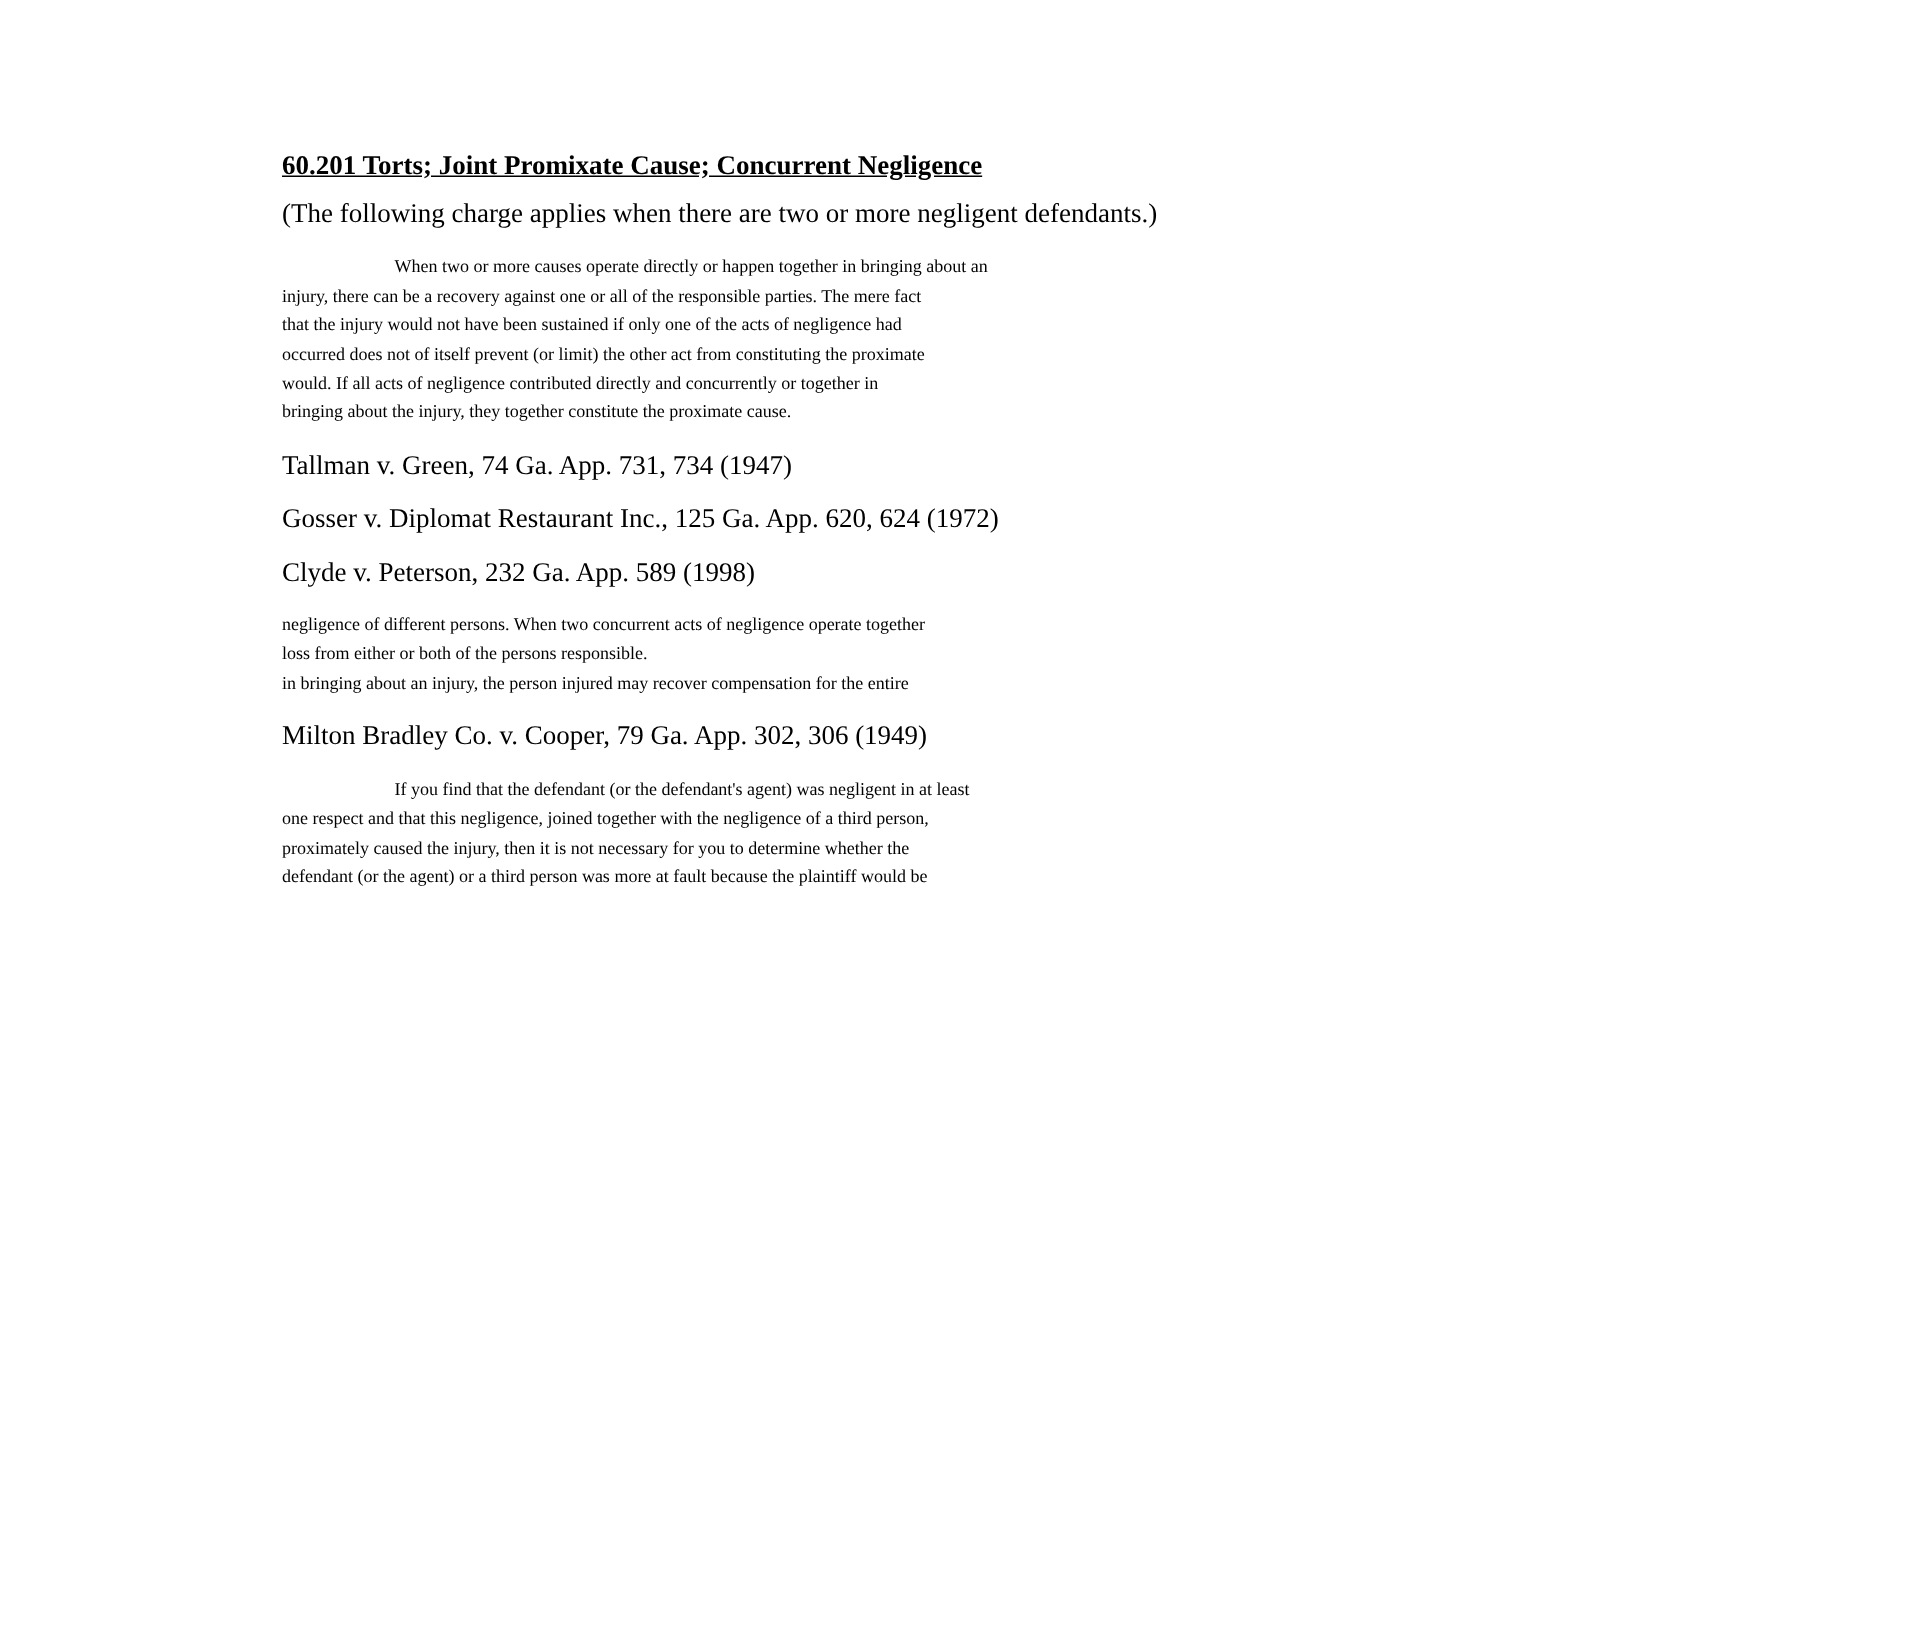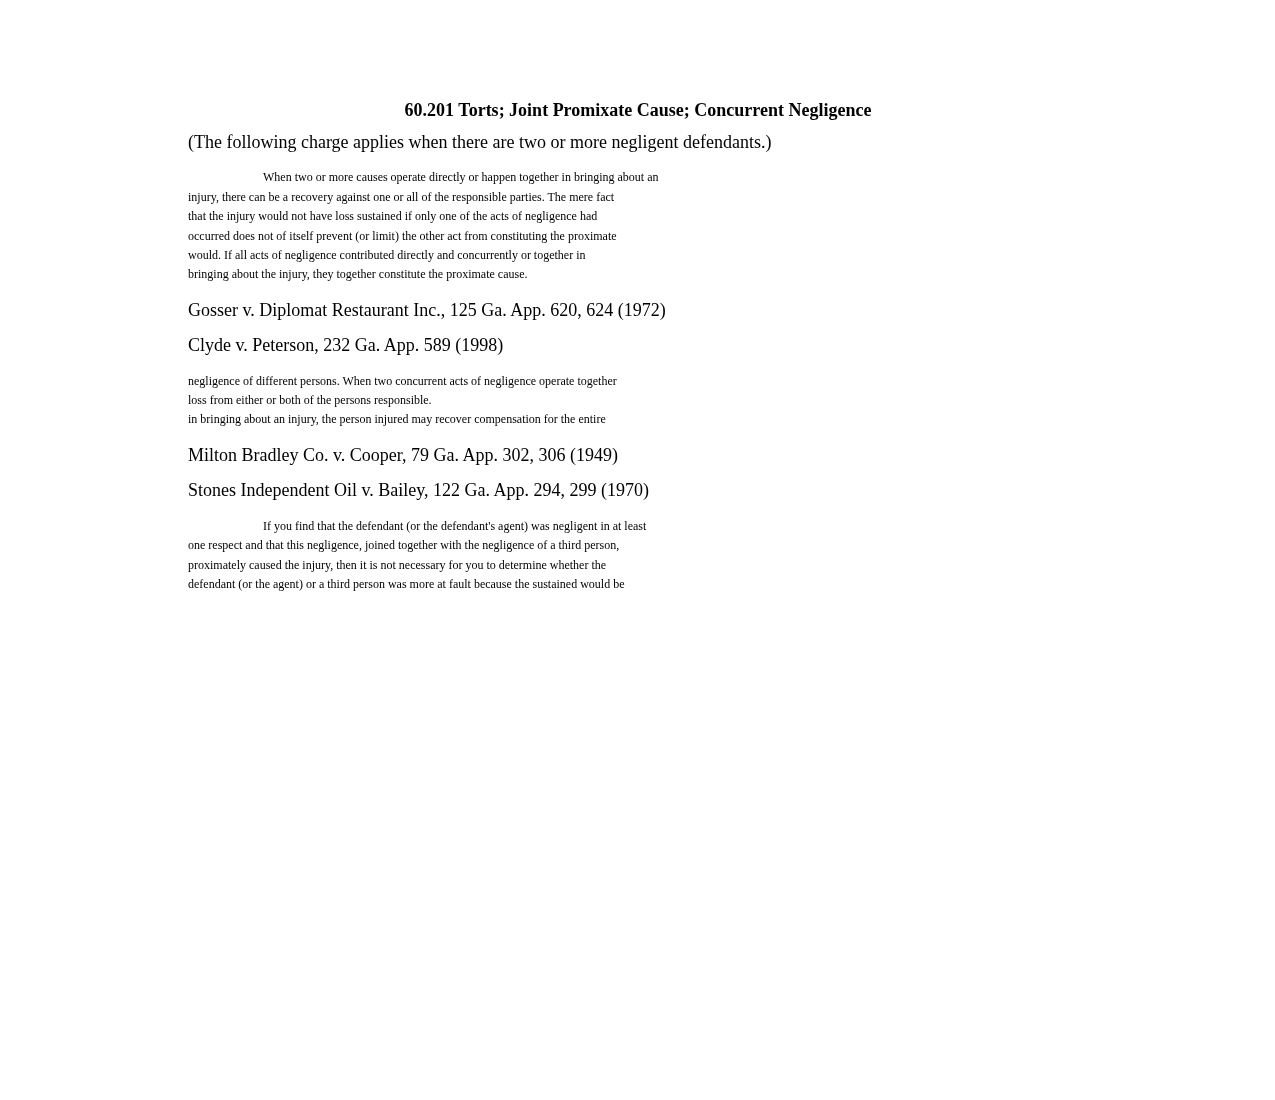--- a/index.html
+++ b/index.html
@@ -17,24 +17,24 @@
     }
     .page {
       position: absolute;
       left: 188px;
       top: 99px;
       width: 900px;
     }
     .title {
       font-weight: bold;
       font-size: 18px;
-      text-align: center;
       margin: 0 0 12px 0;
       line-height: 22px;
       padding-left: 0px;
+      text-decoration: underline;
     }
     .line-block {
       font-size: 18px;
       line-height: 19.4px;
       margin: 0 0 16px 0;
       white-space: nowrap;
     }
     .para {
       font-size: 12px;
       line-height: 19.4px;
@@ -58,37 +58,37 @@
 <body>
 
 <div class="page">
   <div class="title">60.201 Torts; Joint Promixate Cause; Concurrent Negligence</div>
 
   <div class="line-block">(The following charge applies when there are two or more negligent defendants.)</div>
 
   <div class="para">
     <span class="ln first">When two or more causes operate directly or happen together in bringing about an</span>
     <span class="ln">injury, there can be a recovery against one or all of the responsible parties. The mere fact</span>
-    <span class="ln">that the injury would not have loss sustained if only one of the acts of negligence had</span>
+    <span class="ln">that the injury would not have been sustained if only one of the acts of negligence had</span>
     <span class="ln">occurred does not of itself prevent (or limit) the other act from constituting the proximate</span>
     <span class="ln">would. If all acts of negligence contributed directly and concurrently or together in</span>
     <span class="ln">bringing about the injury, they together constitute the proximate cause.</span>
   </div>
 
+  <div class="citation">Tallman v. Green, 74 Ga. App. 731, 734 (1947)</div>
   <div class="citation">Gosser v. Diplomat Restaurant Inc., 125 Ga. App. 620, 624 (1972)</div>
   <div class="citation">Clyde v. Peterson, 232 Ga. App. 589 (1998)</div>
 
   <div class="para">
     <span class="ln">negligence of different persons. When two concurrent acts of negligence operate together</span>
     <span class="ln">loss from either or both of the persons responsible.</span>
     <span class="ln">in bringing about an injury, the person injured may recover compensation for the entire</span>
   </div>
 
   <div class="citation">Milton Bradley Co. v. Cooper, 79 Ga. App. 302, 306 (1949)</div>
-  <div class="citation">Stones Independent Oil v. Bailey, 122 Ga. App. 294, 299 (1970)</div>
 
   <div class="para">
     <span class="ln first">If you find that the defendant (or the defendant's agent) was negligent in at least</span>
     <span class="ln">one respect and that this negligence, joined together with the negligence of a third person,</span>
     <span class="ln">proximately caused the injury, then it is not necessary for you to determine whether the</span>
-    <span class="ln">defendant (or the agent) or a third person was more at fault because the sustained would be</span>
+    <span class="ln">defendant (or the agent) or a third person was more at fault because the plaintiff would be</span>
   </div>
 </div>
 
 </body></html>

